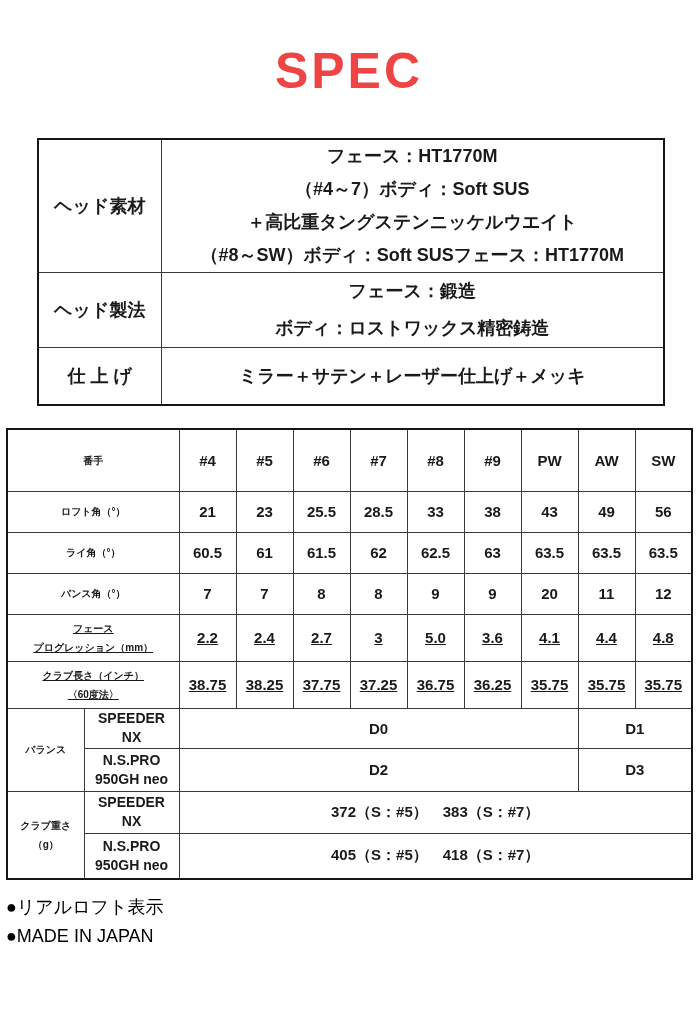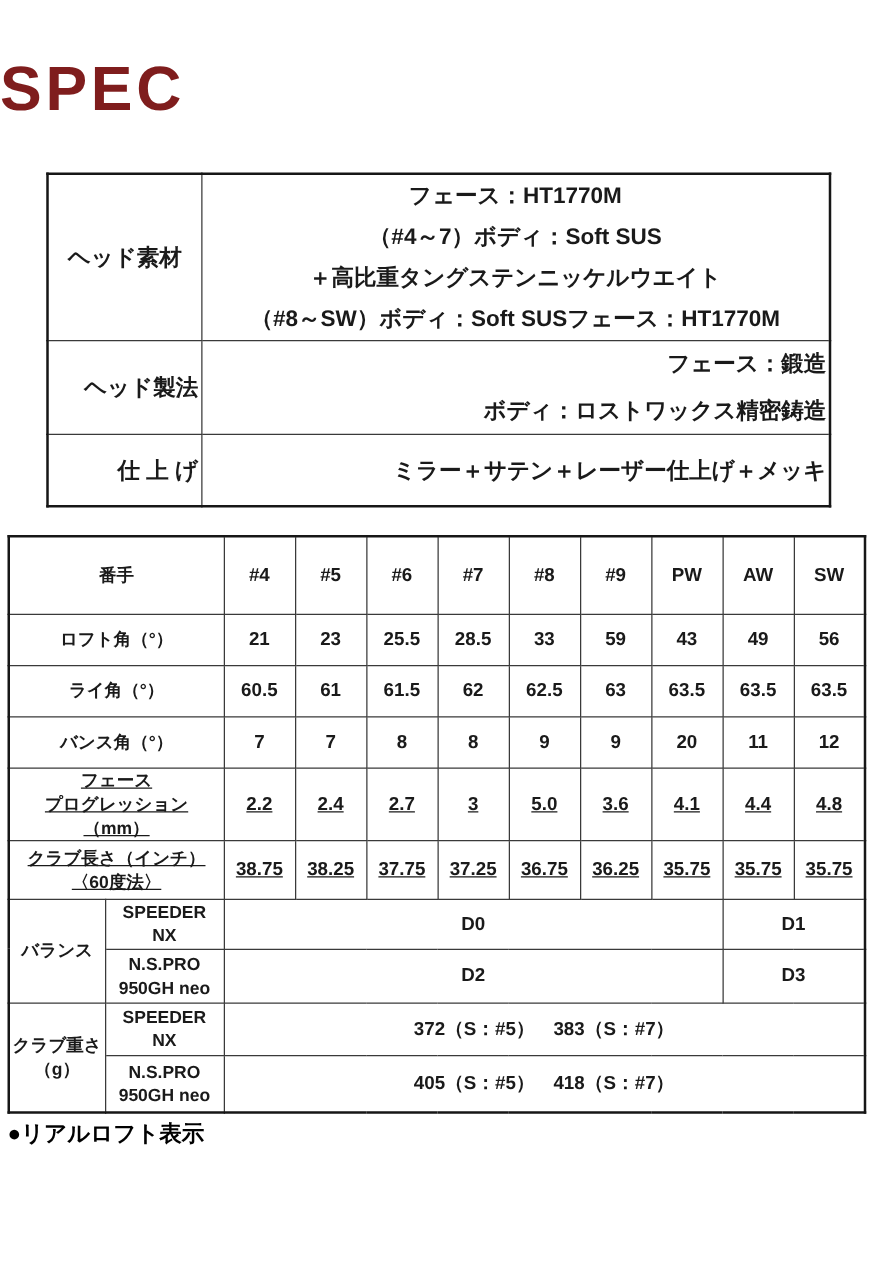--- a/index.html
+++ b/index.html
@@ -2,50 +2,50 @@
 <html><head>
 <meta charset="utf-8">
 <style>
   html,body{margin:0;padding:0;}
   body{
     width:698px;height:1019px;position:relative;background:#ffffff;
     font-family:"Liberation Sans","DejaVu Sans",sans-serif;color:#111;
     overflow:hidden;
   }
   .title{
-    position:absolute;top:42px;left:0;width:698px;
-    font-size:50px;font-weight:bold;letter-spacing:3px;color:#7f1d1d;
+    position:absolute;top:42px;left:0;width:698px;text-align:center;
+    font-size:50px;font-weight:bold;letter-spacing:3px;color:#ef4444;
   }
   table{border-collapse:collapse;table-layout:fixed;}
   td{
     border:1px solid #3a3a3a;text-align:center;vertical-align:middle;
     font-weight:bold;white-space:pre-line;overflow:hidden;padding:0 2px;
     box-sizing:border-box;color:#1a1a1a;
   }
   
   #head-table{position:absolute;left:37px;top:138px;width:626px;border:2px solid #161616;}
   #head-table td.hlabel{width:123px;font-size:18px;}
   #head-table td.hcontent{font-size:18px;}
   tr.hr1 td{height:132px;line-height:33px;}
-  tr.hr2 td{height:75px;line-height:37px;text-align:right;}
-  tr.hr3 td{height:57px;line-height:24px;text-align:right;}
+  tr.hr2 td{height:75px;line-height:37px;}
+  tr.hr3 td{height:57px;line-height:24px;}
   
   #club-table{position:absolute;left:6px;top:428px;width:685px;border:2px solid #161616;}
   #club-table td{font-size:15px;}
-  #club-table td.lbl{font-size:14px;line-height:19px;}
+  #club-table td.lbl{font-size:10px;line-height:19px;}
   #club-table td.shaft{font-size:14px;line-height:19px;}
   tr.h62 td{height:62px;}
   tr.h41 td{height:41px;}
   tr.h47 td{height:47px;text-decoration:underline;}
   tr.h40 td{height:40px;}
   tr.h43 td{height:43px;}
   tr.h42 td{height:42px;}
   tr.h46 td{height:46px;}
   
-  .notes{position:absolute;left:6px;top:893px;font-size:18px;line-height:28.5px;font-weight:700;color:#000;}
+  .notes{position:absolute;left:6px;top:893px;font-size:18px;line-height:28.5px;font-weight:400;color:#000;}
 </style>
 </head>
 <body>
 
 <div class="title">SPEC</div>
 
 <table id="head-table">
   <colgroup>
       <col style="width:123px">
       <col style="width:503px">
@@ -97,21 +97,21 @@
     <td>AW</td>
     <td>SW</td>
   </tr>
   <tr class="h41">
     <td colspan="2" class="lbl">ロフト角（°）</td>
     <td>21</td>
     <td>23</td>
     <td>25.5</td>
     <td>28.5</td>
     <td>33</td>
-    <td>59</td>
+    <td>38</td>
     <td>43</td>
     <td>49</td>
     <td>56</td>
   </tr>
   <tr class="h41">
     <td colspan="2" class="lbl">ライ角（°）</td>
     <td>60.5</td>
     <td>61</td>
     <td>61.5</td>
     <td>62</td>
@@ -180,13 +180,14 @@
   <tr class="h46">
     <td class="shaft">N.S.PRO
 950GH neo</td>
     <td colspan="9">405（S：#5）　418（S：#7）</td>
   </tr>
 </tbody>
   </table>
 
 <div class="notes">
   <div>●リアルロフト表示</div>
+  <div>●MADE IN JAPAN</div>
 </div>
 
 </body></html>

